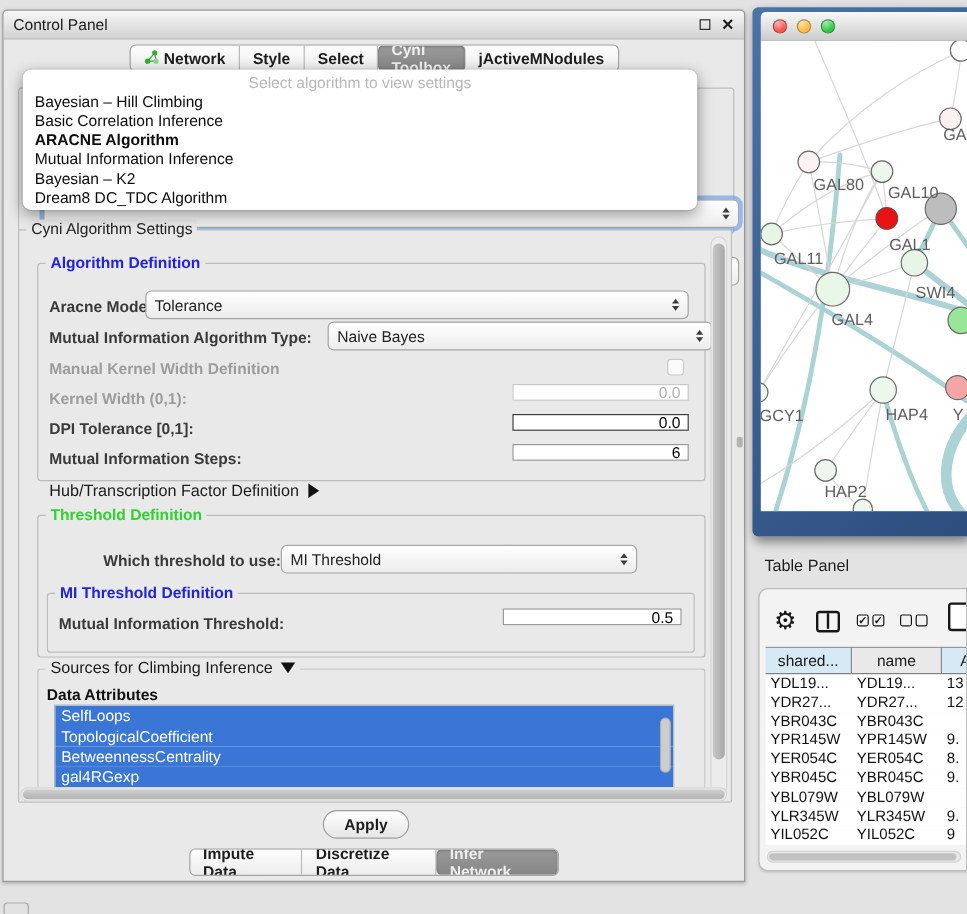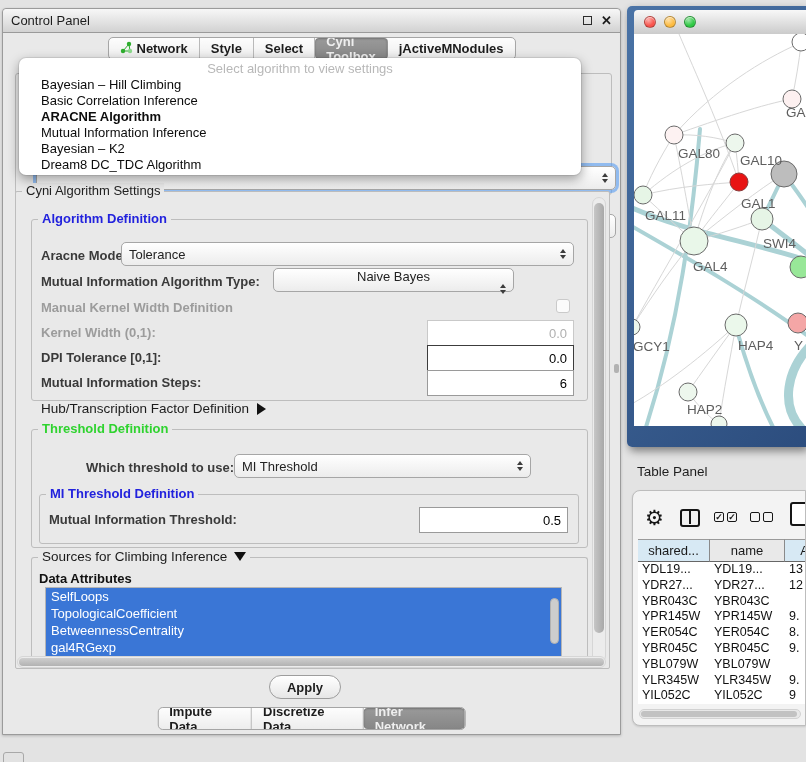--- a/index.html
+++ b/index.html
@@ -26,21 +26,21 @@
   .seg:last-child { border-right:none; }
   .seg.sel { background:linear-gradient(#9a9a9a,#868686); color:#efefef; border-radius:4px;
     border-right-color:transparent; box-shadow:inset 0 1px 2px rgba(0,0,0,.25); }
   #top-tabs { left:50%; transform:translateX(-50%); top:28px; }
   #bottom-tabs { left:50%; transform:translateX(-50%); top:698px; }
 
   
   #algo-popup { left:16px; top:49px; width:562px; height:117px; background:#fff;
     border-radius:7px; box-shadow:0 4px 12px rgba(0,0,0,.38), 0 0 0 1px rgba(0,0,0,.08); z-index:50; padding-top:2px; }
   #popup-placeholder { text-align:center; color:#b8b8b8; font-size:13px; height:17px; line-height:17px; }
-  .popup-item { font-size:13px; color:#0c0c0c; height:16px; line-height:16px; padding-left:22px; white-space:nowrap; }
+  .popup-item { font-size:13px; color:#0c0c0c; height:16px; line-height:16px; padding-left:10px; white-space:nowrap; }
   .popup-item.bold { font-weight:700; }
 
   
   #inference-group { left:12px; top:64px; width:597px; height:122px; border:1px solid #bdbdbd; border-radius:3px; }
   .combo { display:flex; align-items:center; padding:0 7px; font-size:13px;
     background:linear-gradient(#ffffff,#ececec); border:1px solid #a6a6a6; border-radius:5px; height:24px; }
   .combo .stepper { margin-left:auto; display:flex; flex-direction:column; gap:2px; padding-left:6px; }
   .tri-up { width:0; height:0; border-left:3.5px solid transparent; border-right:3.5px solid transparent; border-bottom:4.5px solid #3c3c3c; }
   .tri-dn { width:0; height:0; border-left:3.5px solid transparent; border-right:3.5px solid transparent; border-top:4.5px solid #3c3c3c; }
   #combo-focused { left:20px; top:92px; width:580px; box-shadow:0 0 0 3px rgba(86,157,243,.6); }
@@ -49,21 +49,21 @@
   
   #settings-panel { left:12px; top:182px; width:595px; height:478px; border:1px solid #bdbdbd;
     border-radius:2px; background:#e9e9e9; }
   .group { position:absolute; border:1px solid #bdbdbd; border-radius:3px; }
   .legend { position:absolute; top:-8px; left:7px; background:#e9e9e9; padding:0 4px; font-size:13px; white-space:nowrap; }
   .legend.blue { color:#2222dd; font-weight:700; }
   .legend.green { color:#2fd32f; font-weight:700; }
   .lbl { position:absolute; font-size:13px; font-weight:700; color:#3a3a3a; white-space:nowrap; }
   .lbl.dis { color:#9c9c9c; }
   .field { position:absolute; font-family:"Liberation Sans",sans-serif; font-size:13px; text-align:right;
-    background:#fff; border:1px solid #9a9a9a; padding:0 6px; height:26px; }
+    background:#fff; border:1px solid #9a9a9a; padding:0 6px; height:14px; }
   .field.dis { color:#b0b0b0; border-color:#c9c9c9; }
   .field.dark { border:1.5px solid #3c3c3c; }
   .mac-cb { position:absolute; width:14px; height:14px; border:1px solid #cacaca; border-radius:3px; background:#fbfbfb; }
   .arrow-r { display:inline-block; width:0; height:0; border-top:6px solid transparent; border-bottom:6px solid transparent; border-left:9px solid #111; margin-left:8px; vertical-align:-2px; }
   .arrow-d { display:inline-block; width:0; height:0; border-left:6.5px solid transparent; border-right:6.5px solid transparent; border-top:9px solid #111; margin-left:7px; vertical-align:0px; }
 
   
   #attr-list { left:42px; top:578px; width:517px; height:72px; background:#fff; border:1px solid #b5b5b5; overflow:hidden; }
   .attr-item { background:#3a76d6; color:#fff; font-size:13px; height:17px; line-height:17px; padding-left:5px; }
   #attr-vthumb { position:absolute; right:2px; top:10px; width:9px; height:46px; background:#cdcdcd; border-radius:5px; border:1px solid #b2b2b2; }
@@ -183,21 +183,21 @@
   <span class="lbl abs" style="left:38px; top:239px;">Aracne Mode:</span>
   <div class="combo abs" style="left:118px; top:233px; width:453px;">
     <span>Tolerance</span>
     <span class="stepper">
         <span class="tri-up"></span>
         <span class="tri-dn"></span>
       </span>
   </div>
 
   <span class="lbl abs" style="left:38px; top:265px;">Mutual Information Algorithm Type:</span>
-  <div class="combo abs" style="left:270px; top:259px; width:241px;flex-direction:column;">
+  <div class="combo abs" style="left:270px; top:259px; width:321px;">
     <span>Naive Bayes</span>
     <span class="stepper">
         <span class="tri-up"></span>
         <span class="tri-dn"></span>
       </span>
   </div>
 
   <span class="lbl dis abs" style="left:38px; top:291px;">Manual Kernel Width Definition</span>
   <span class="mac-cb abs" style="left:553px; top:290px;"></span>
 

